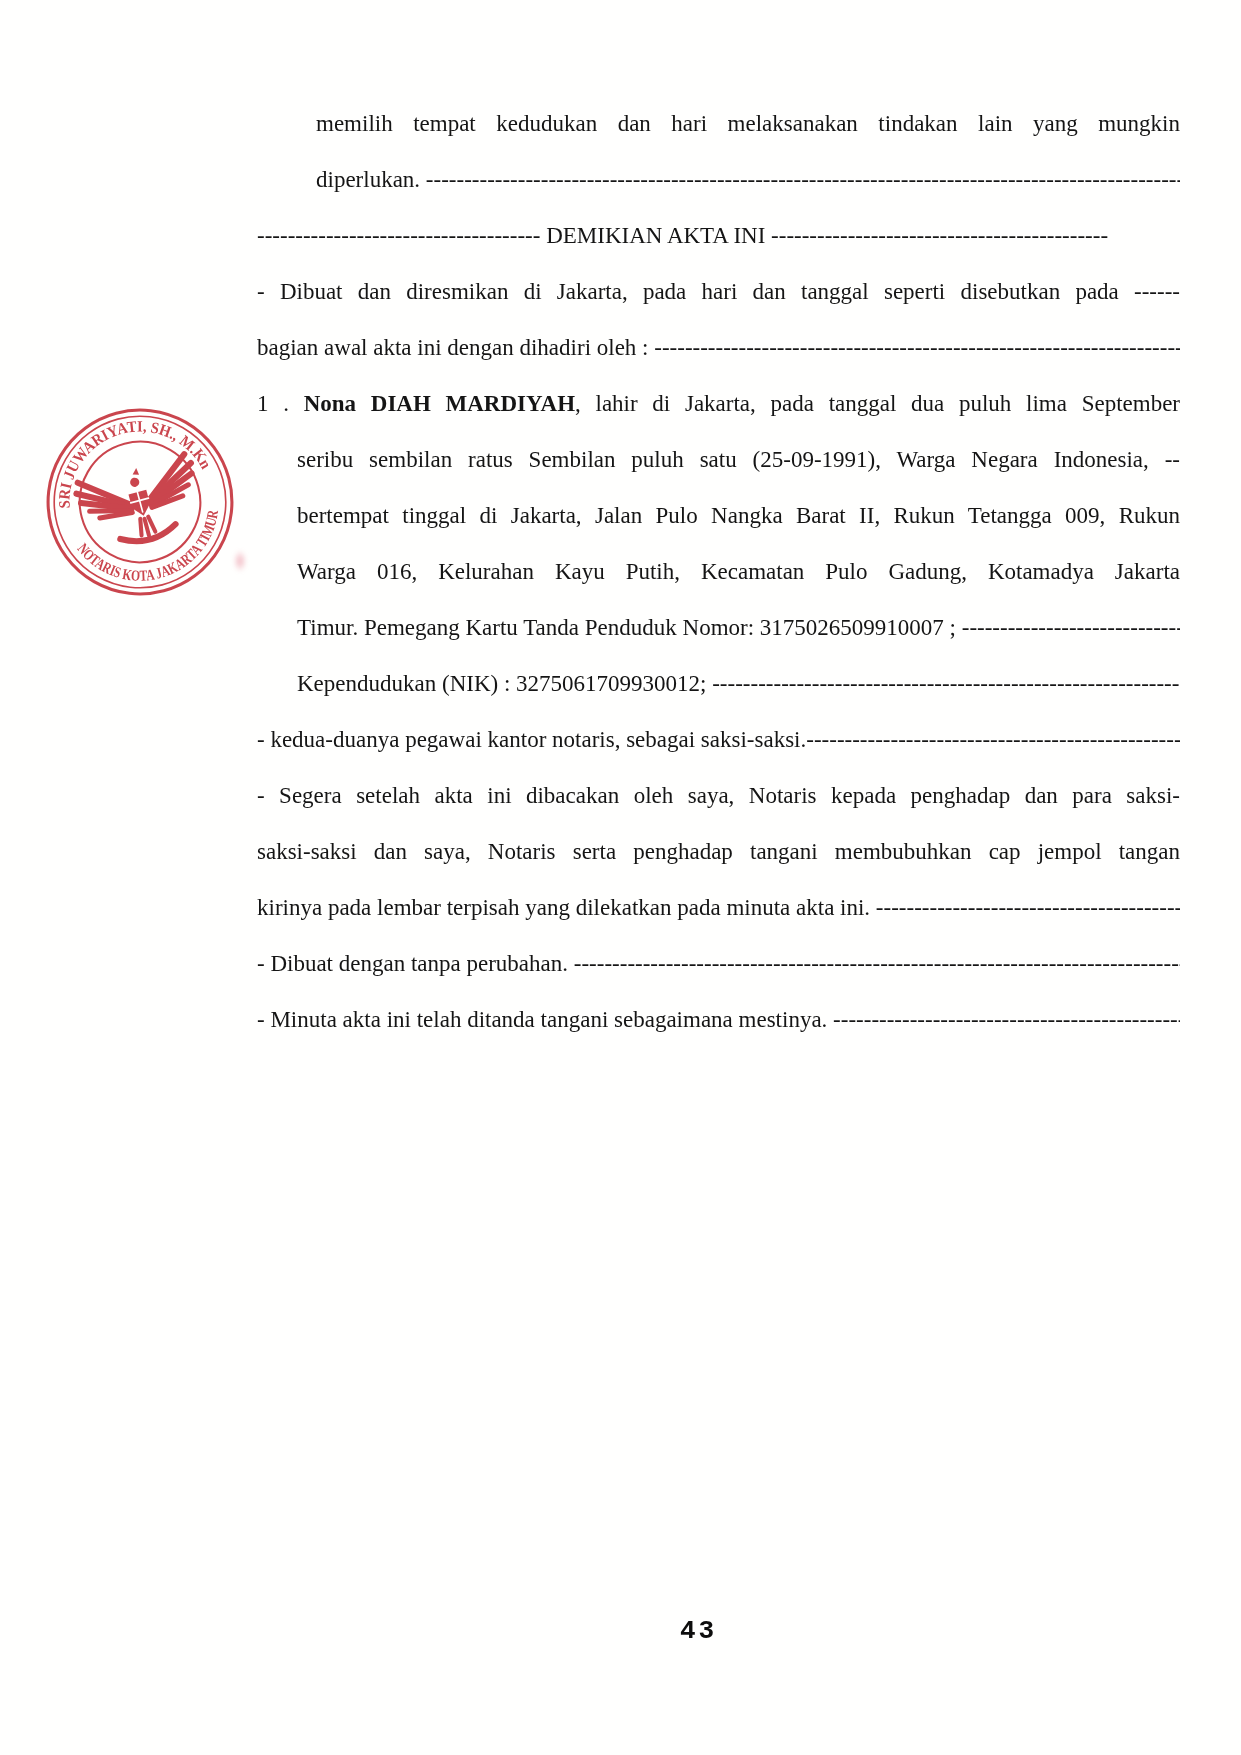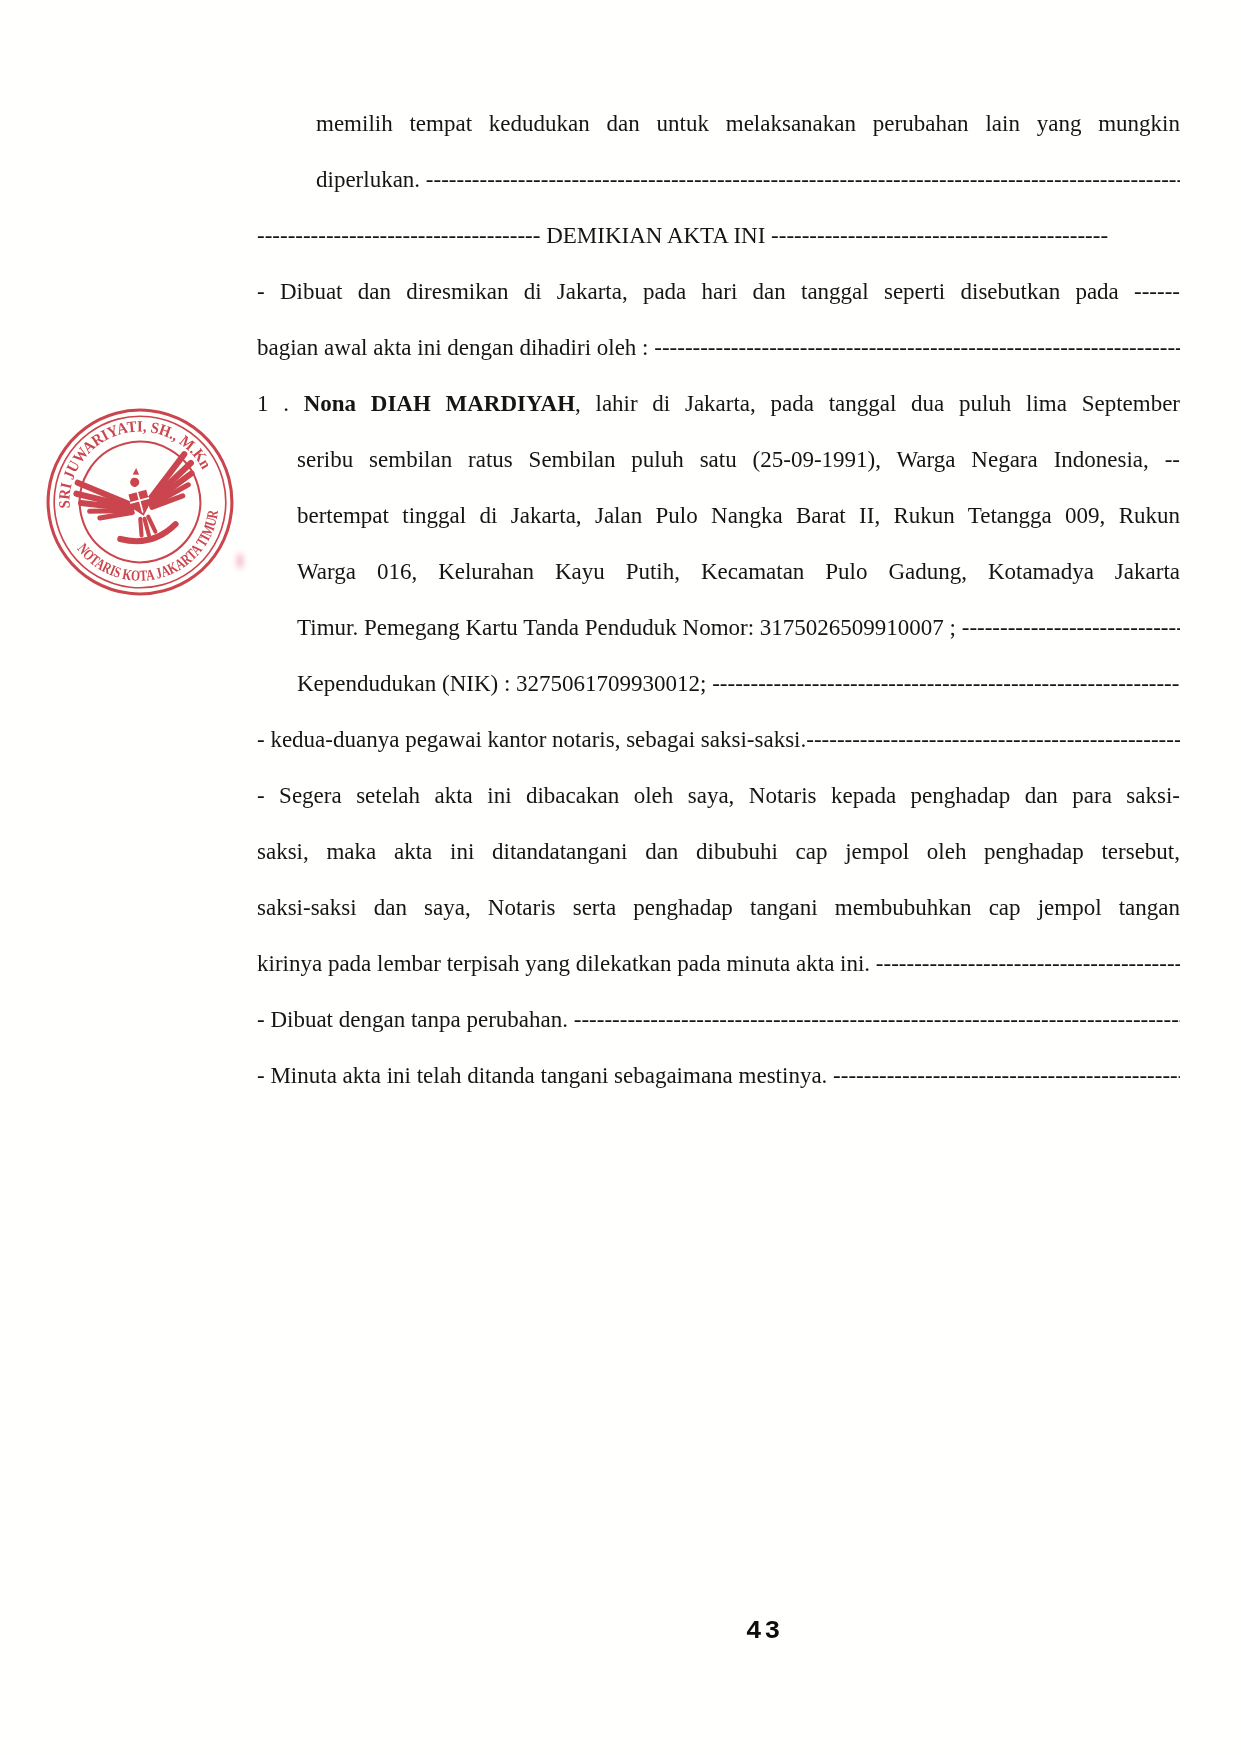--- a/index.html
+++ b/index.html
@@ -8,21 +8,21 @@
   
   #deed-text{position:absolute;left:257px;top:96px;width:923px;}
   .line{height:56px;line-height:56px;font-size:23px;white-space:nowrap;overflow:hidden;}
   .deep{padding-left:59px;}
   .cont{padding-left:40px;}
   .margin,.item{padding-left:0;}
   .j{text-align:justify;text-align-last:justify;text-justify:inter-word;}
   .f{text-align:left;}
   .b{font-weight:bold;}
   
-  #page-number{position:absolute;left:746px;top:1616px;font-family:"Liberation Mono",monospace;
+  #page-number{position:absolute;left:680px;top:1616px;font-family:"Liberation Mono",monospace;
                font-weight:bold;font-size:26px;letter-spacing:3px;color:#0d0d0d;}
   
   #stamp{position:absolute;left:44px;top:404px;width:192px;height:196px;
          color:var(--stamp-red,#c6363f);opacity:0.92;}
   #stamp svg{width:100%;height:100%;}
   #stamp text{font-family:"Liberation Serif",serif;font-weight:bold;}
   
   #smudge{position:absolute;left:231px;top:546px;width:18px;height:30px;border-radius:50%;
           background:radial-gradient(closest-side,rgba(228,116,136,0.5),rgba(228,116,136,0) 75%);
           filter:blur(2px);}
@@ -76,34 +76,33 @@
 
           <path d="M66 124 Q94 140 122 124" stroke-width="6"></path>
         </g>
       </g>
     </svg>
   </div>
 
   <div id="smudge"></div>
 
   <div id="deed-text">
-      <div class="line deep j"><span>memilih tempat kedudukan dan untuk melaksanakan perubahan lain yang mungkin</span></div>
+      <div class="line deep j"><span>memilih tempat kedudukan dan hari melaksanakan tindakan lain yang mungkin</span></div>
       <div class="line deep f"><span>diperlukan. ---------------------------------------------------------------------------------------------------</span></div>
       <div class="line margin f"><span>------------------------------------- DEMIKIAN AKTA INI --------------------------------------------</span></div>
       <div class="line margin j"><span>- Dibuat dan diresmikan di Jakarta, pada hari dan tanggal seperti disebutkan pada ------</span></div>
       <div class="line margin f"><span>bagian awal akta ini dengan dihadiri oleh : -------------------------------------------------------------------------------------</span></div>
       <div class="line item j"><span>1 . </span><span class="b">Nona DIAH MARDIYAH</span><span>, lahir di Jakarta, pada tanggal dua puluh lima September</span></div>
       <div class="line cont j"><span>seribu sembilan ratus Sembilan puluh satu (25-09-1991), Warga Negara Indonesia, --</span></div>
       <div class="line cont j"><span>bertempat tinggal di Jakarta, Jalan Pulo Nangka Barat II, Rukun Tetangga 009, Rukun</span></div>
       <div class="line cont j"><span>Warga 016, Kelurahan Kayu Putih, Kecamatan Pulo Gadung, Kotamadya Jakarta</span></div>
       <div class="line cont f"><span>Timur. Pemegang Kartu Tanda Penduduk Nomor: 3175026509910007 ; ------------------------------</span></div>
       <div class="line cont f"><span>Kependudukan (NIK) : 3275061709930012; ---------------------------------------------------------------------------</span></div>
       <div class="line margin f"><span>- kedua-duanya pegawai kantor notaris, sebagai saksi-saksi.------------------------------------------------------</span></div>
       <div class="line margin j"><span>- Segera setelah akta ini dibacakan oleh saya, Notaris kepada penghadap dan para saksi-</span></div>
-      <div class="line margin j"><span>saksi, maka akta ini ditandatangani dan dibubuhi cap jempol oleh penghadap tersebut,</span></div>
       <div class="line margin j"><span>saksi-saksi dan saya, Notaris serta penghadap tangani membubuhkan cap jempol tangan</span></div>
       <div class="line margin f"><span>kirinya pada lembar terpisah yang dilekatkan pada minuta akta ini. ---------------------------------------------</span></div>
       <div class="line margin f"><span>- Dibuat dengan tanpa perubahan. ------------------------------------------------------------------------------------------</span></div>
       <div class="line margin f"><span>- Minuta akta ini telah ditanda tangani sebagaimana mestinya. -------------------------------------------------------</span></div>
     </div>
 
   <div id="page-number">43</div>
 
 </div>
 

